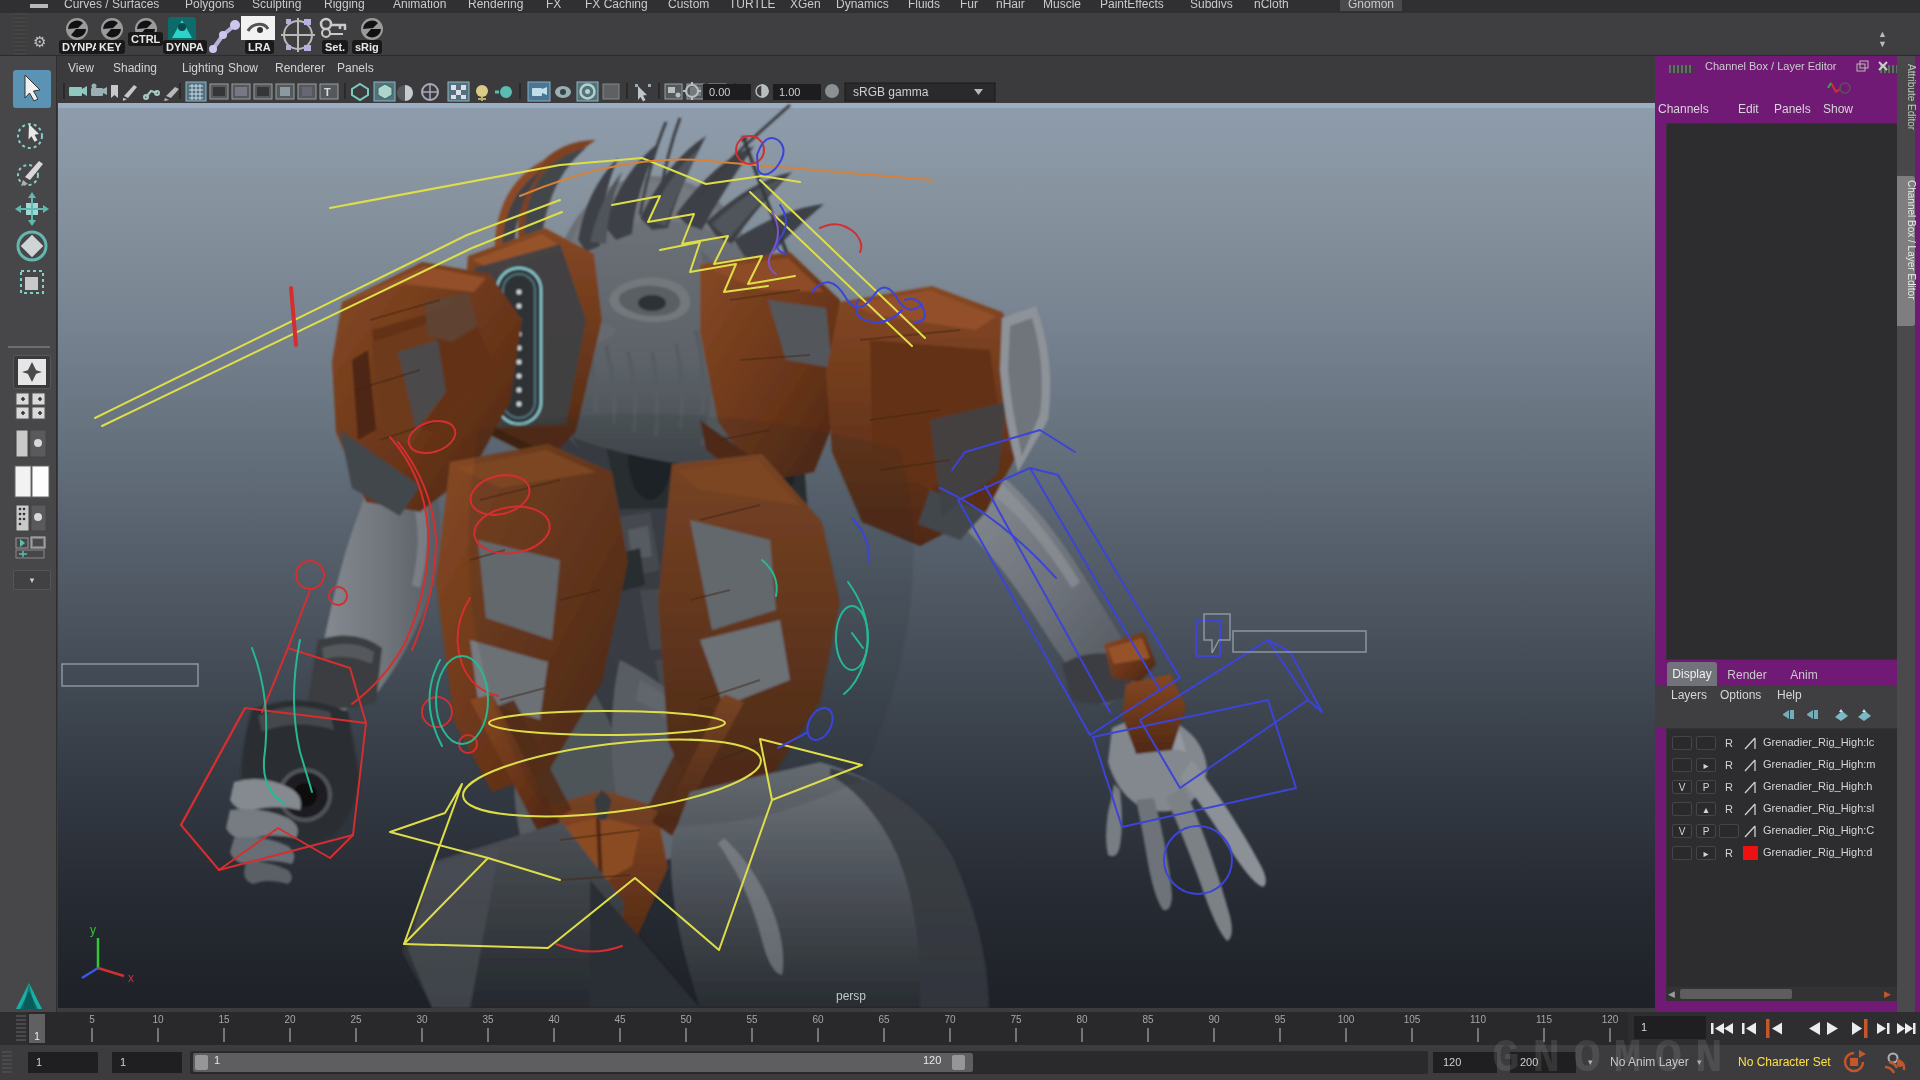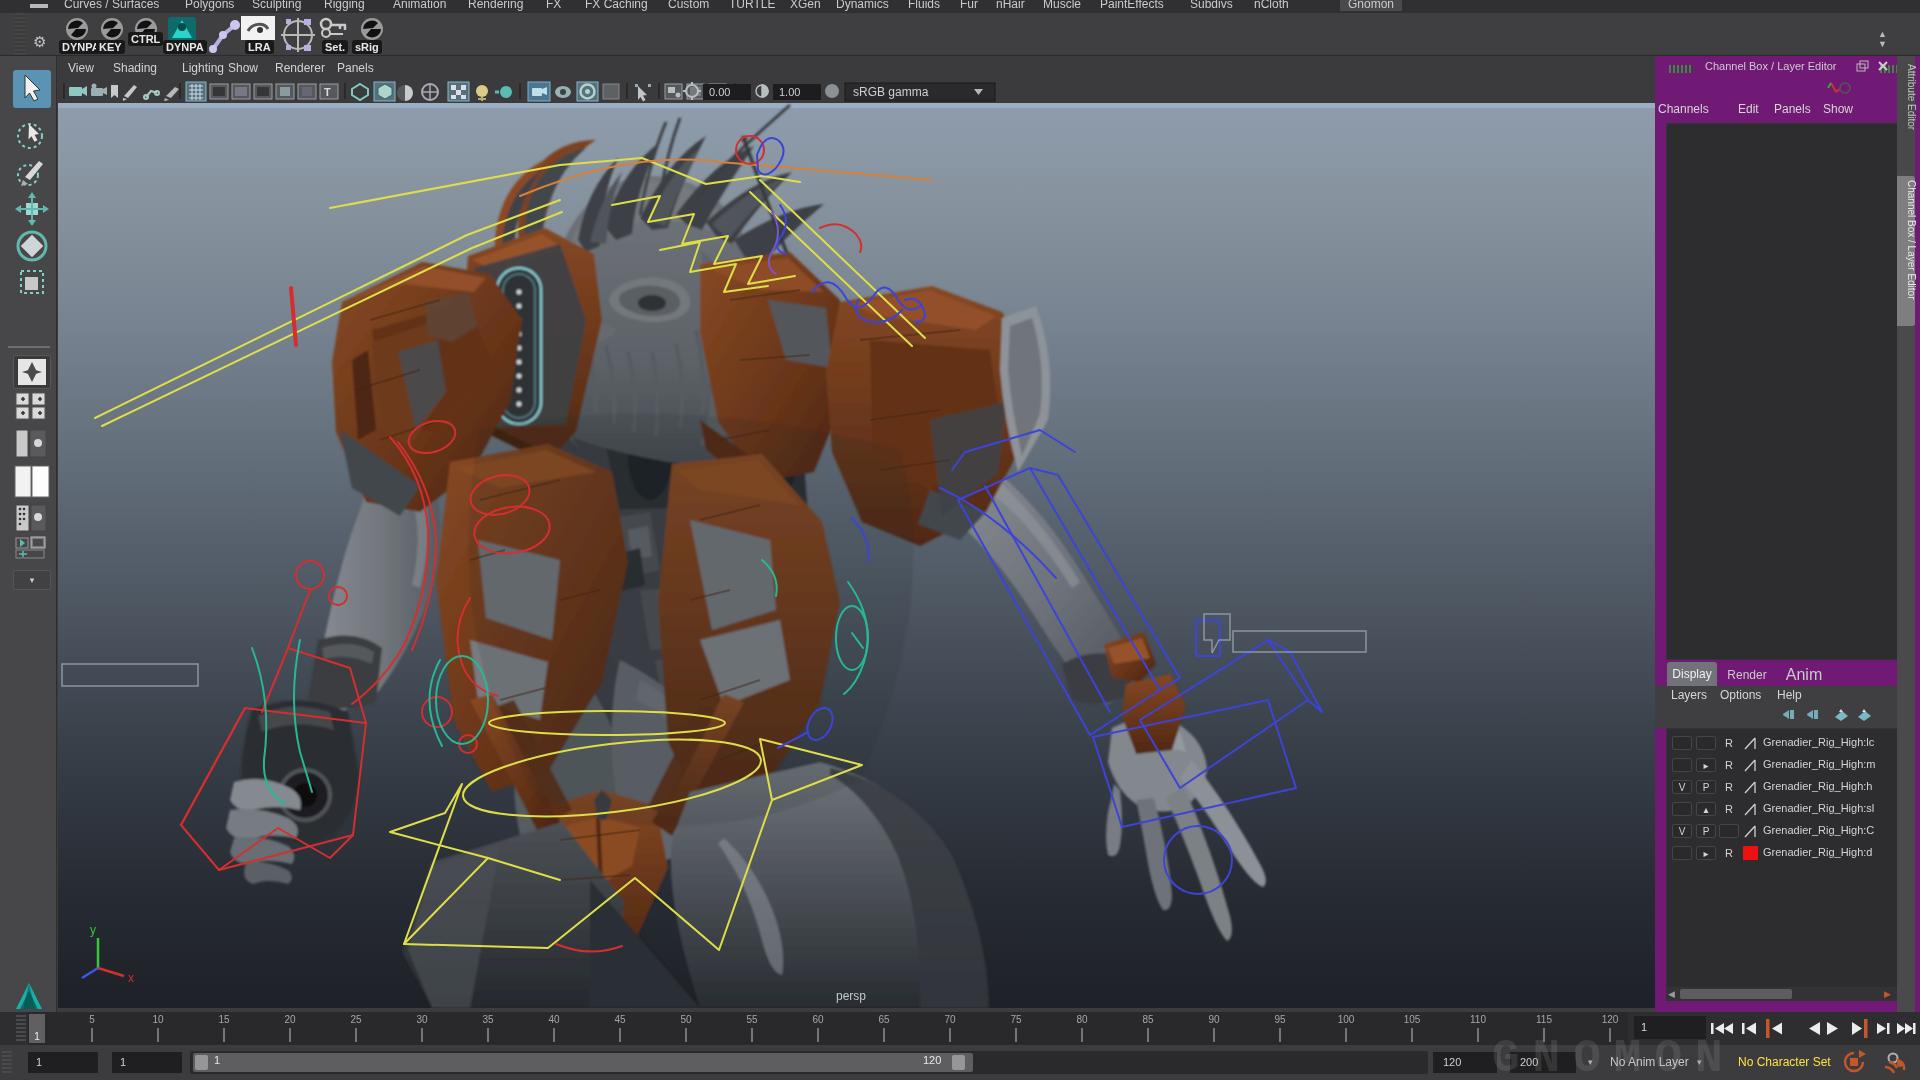--- a/index.html
+++ b/index.html
@@ -693,21 +693,21 @@
       <span class="abs" style="left:3px">Channels</span>
         <span class="abs" style="left:83px">Edit</span>
       <span class="abs" style="left:119px">Panels</span>
         <span class="abs" style="left:168px">Show</span>
     </div>
 
     <div class="abs" style="left:11px;top:67px;width:232px;height:537px;background:#2d2d2f;border:1px solid #343436;"></div>
 
     <div class="abs" style="left:12px;top:606px;width:50px;height:24px;background:#72727a;border-radius:3px 3px 0 0;color:#f0f0f0;font-size:12px;text-align:center;line-height:24px;">Display</div>
     <div class="abs" style="left:66px;top:608px;width:52px;height:22px;color:#c9c9c9;font-size:12px;text-align:center;line-height:22px;">Render</div>
-    <div class="abs" style="left:126px;top:608px;width:46px;height:22px;color:#c9c9c9;font-size:16px;text-align:center;line-height:22px;">Anim</div>
+    <div class="abs" style="left:126px;top:608px;width:46px;height:22px;color:#c9c9c9;font-size:12px;text-align:center;line-height:22px;">Anim</div>
     <div class="abs" style="left:0px;top:630px;width:252px;height:20px;font-size:12px;color:#d6d6d6;background:#3f3f41;">
       <span class="abs" style="left:16px;top:2px;">Layers</span>
         <span class="abs" style="left:65px;top:2px;">Options</span>
         <span class="abs" style="left:122px;top:2px;">Help</span>
     </div>
     <div class="abs" style="left:0;top:650px;width:252px;height:22px;background:#3f3f41;">
       <svg width="252" height="22">
         <g fill="#7ab8c4">
             <path d="M128 8l6-4v9l-6-4zM135 4h4v9h-4z" opacity=".9"></path>
             <path d="M152 8l6-4v9l-6-4zM159 4h4v9h-4z" opacity=".9"></path>

